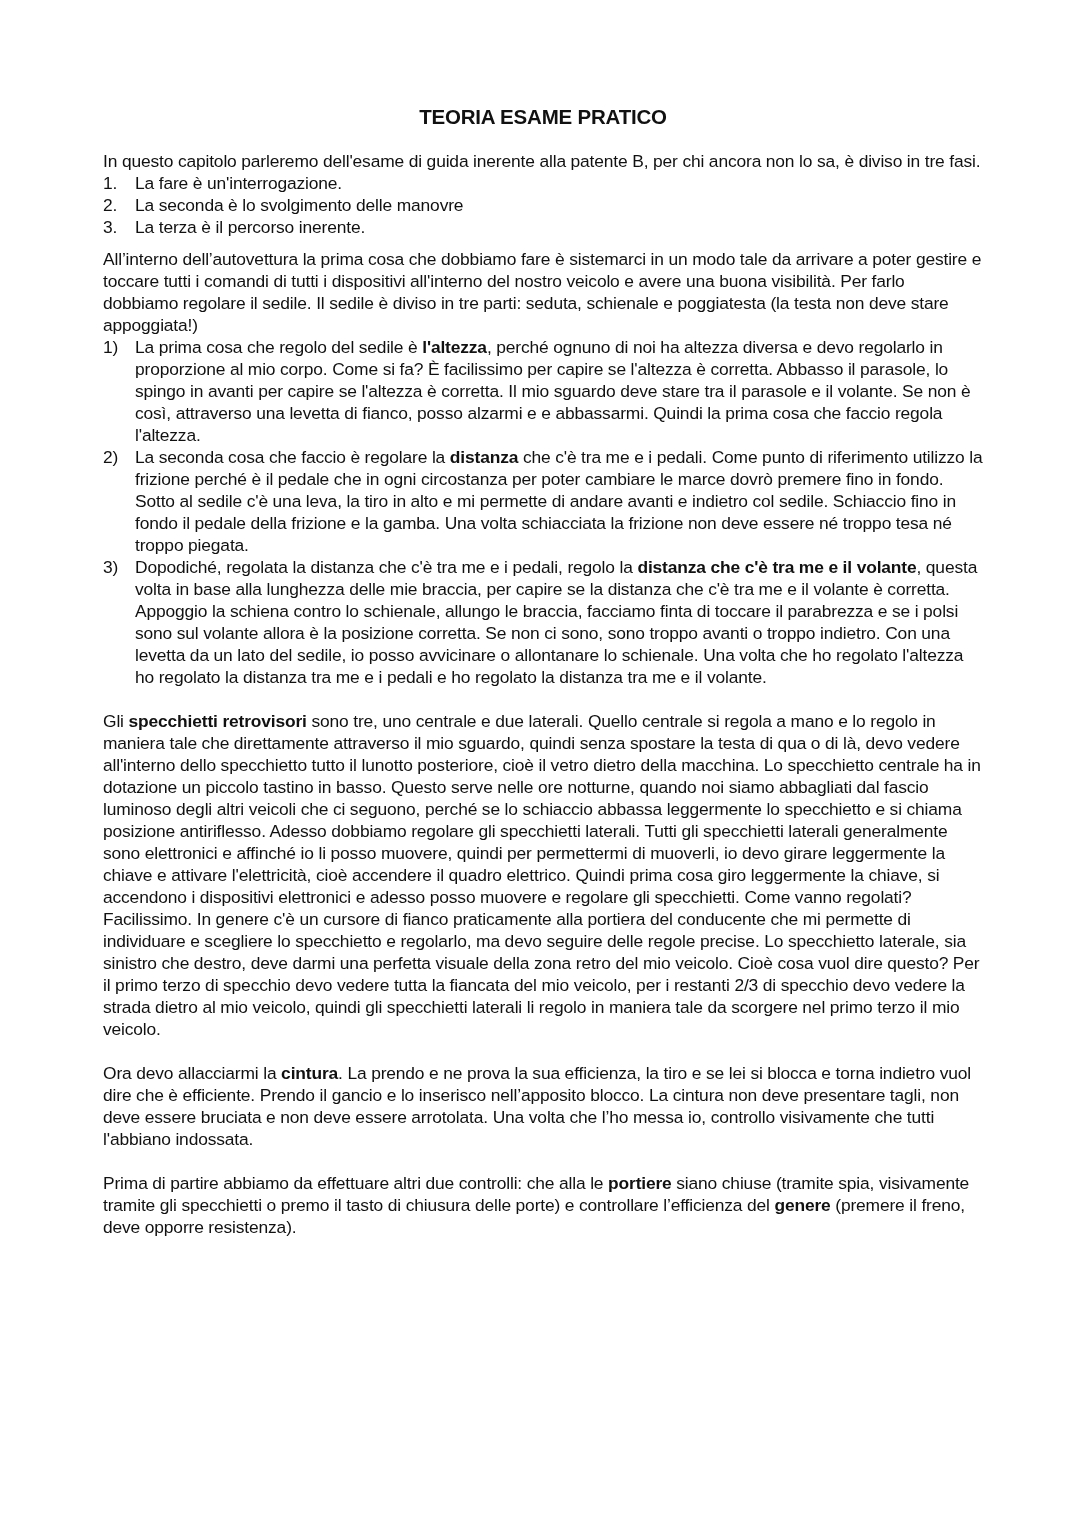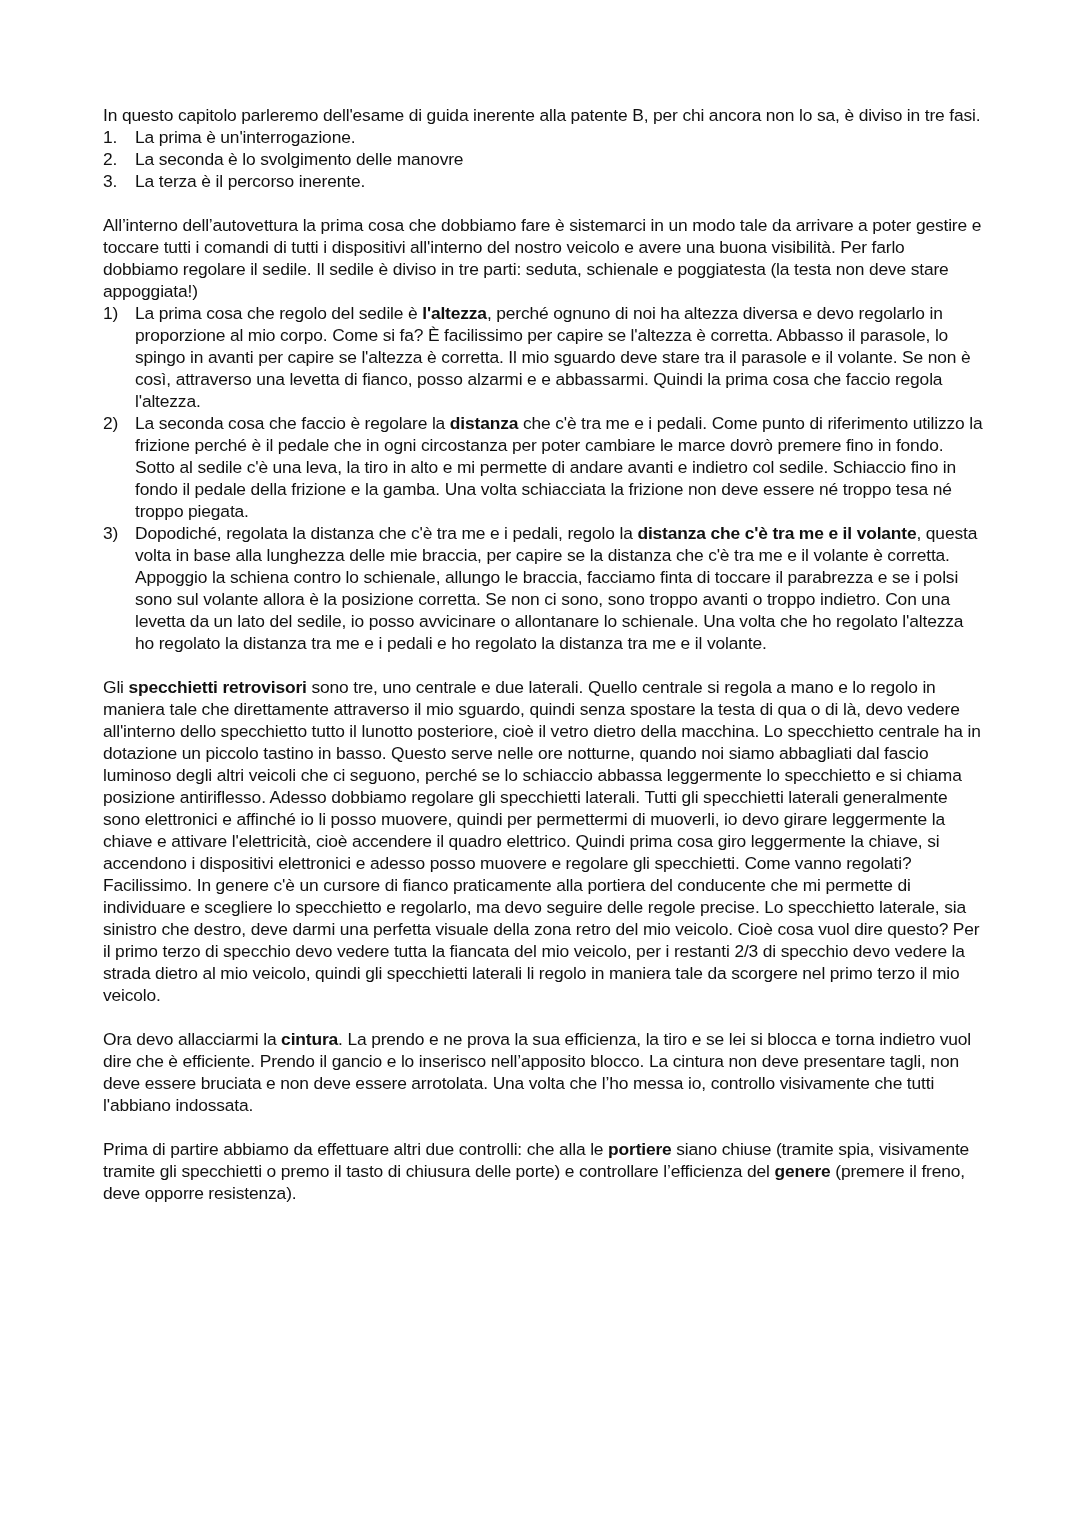--- a/index.html
+++ b/index.html
@@ -59,34 +59,35 @@
     .paren-list li {
       position: relative;
       padding-left: 32px;
     }
     .paren-list li .marker {
       position: absolute;
       left: 0;
       top: 0;
     }
     b { font-weight: bold; }
-    .gap-after { margin-bottom: 22px; }
+    .gap-after { margin-bottom: 10px; }
   </style>
 </head>
 <body>
 
 <div class="page">
 
+  <h1 class="title">TEORIA ESAME PRATICO</h1>
 
   <section class="gap-after">
     <p>In questo capitolo parleremo dell'esame di guida inerente alla patente B, per chi ancora non lo sa, è diviso in tre fasi.</p>
     <ol class="num-list">
       <li>
         <span class="marker">1.</span>
-        <span>La prima è un'interrogazione.</span>
+        <span>La fare è un'interrogazione.</span>
       </li>
       <li>
         <span class="marker">2.</span>
         <span>La seconda è lo svolgimento delle manovre</span>
       </li>
       <li>
         <span class="marker">3.</span>
         <span>La terza è il percorso inerente.</span>
       </li>
     </ol>

